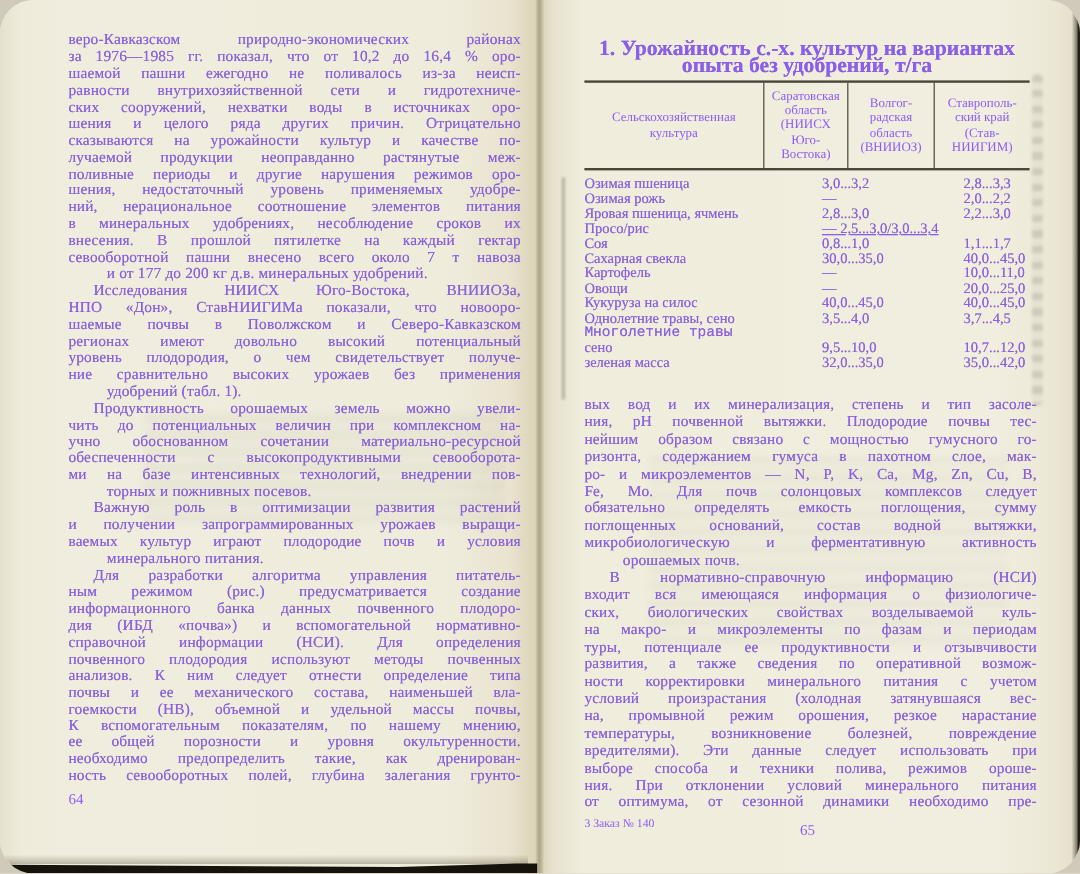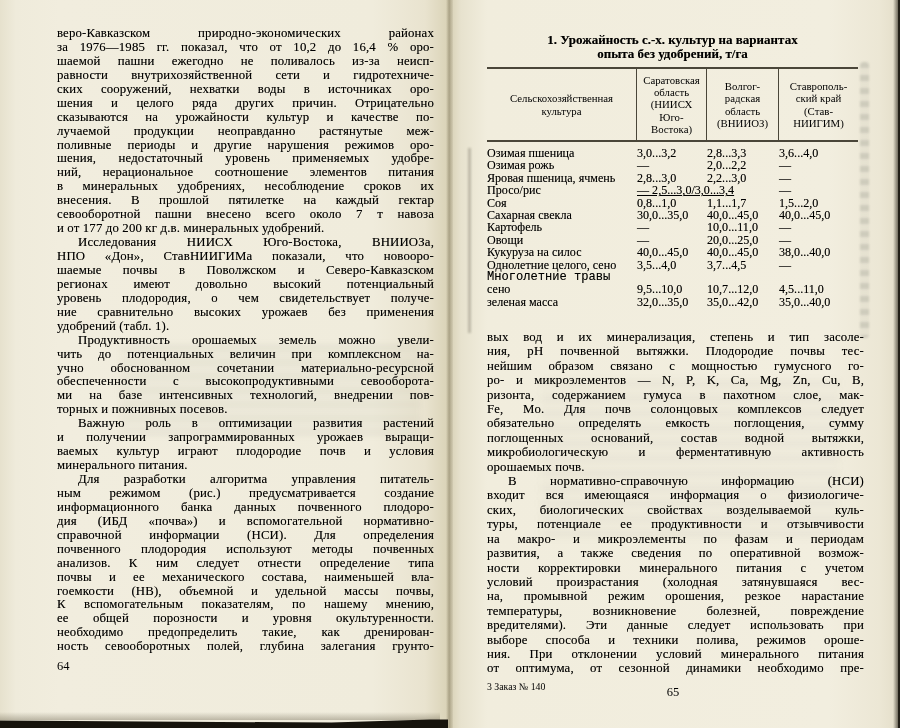--- a/index.html
+++ b/index.html
@@ -1,54 +1,54 @@
 <!DOCTYPE html>
 <html><head>
 <meta charset="utf-8">
 <style>
   html,body{margin:0;padding:0;}
   body{background:#cfcaba;}
   .scan{
     position:relative;width:900px;height:728px;overflow:hidden;
     font-family:"Liberation Serif","DejaVu Serif",serif;
-    color:#000000;background:#efebdb;
+    color:#8b5cf6;background:#efebdb;border-radius:28px;
   }
   .page-left{
     position:absolute;left:0;top:0;width:449px;height:728px;
     background:linear-gradient(90deg,#e6e1cd 0px,#efebdb 16px,#f1edde 60px,#f0ecdc 372px,#e9e3cf 425px,#d9d2b6 449px);
   }
   .page-right{
     position:absolute;left:449px;top:0;width:451px;height:728px;
     background:linear-gradient(90deg,#d7d0b4 0px,#e7e2ce 12px,#f1eddd 38px,#f2eedf 380px,#ece7d5 430px,#e3ddc8 451px);
   }
   .gutter-crease{
     position:absolute;left:446px;top:0;width:7px;height:728px;
     background:linear-gradient(90deg,rgba(96,86,58,0) 0%,rgba(96,86,58,0.38) 45%,rgba(96,86,58,0.08) 100%);
   }
   
   .text-col{position:absolute;width:377px;}
   .text-left-col{left:57px;top:27px;font-size:12.8px;line-height:13.93px;}
   .text-right-col{left:487px;top:330px;font-size:12.8px;line-height:14.4px;}
   .para{margin:0;}
   .tline{text-align:justify;text-align-last:justify;letter-spacing:0.15px;
          text-shadow:0 0 0.4px rgba(62,58,49,0.55);white-space:nowrap0;}
-  .tline.lastline{text-align-last:left;}
+  .tline.lastline{text-align-last:left;margin-left:32px;}
   .tline.firstindent{padding-left:21px;}
   
   .table-wrap{position:absolute;left:487px;top:33px;width:371px;}
-  .t-title{font-weight:bold;text-align:center;font-size:13px;line-height:14px;
+  .t-title{font-weight:bold;text-align:center;font-size:18px;line-height:14px;
            text-shadow:0 0 0.4px rgba(62,58,49,0.6);}
   .t-head{display:grid;grid-template-columns:150px 70px 72px 79px;
           border-top:2px solid #4a4639;border-bottom:2px solid #4a4639;margin-top:6px;}
   .t-hcell{display:flex;flex-direction:column;justify-content:center;align-items:center;
            text-align:center;font-size:10.8px;line-height:12.2px;padding:5px 1px;min-height:56px;}
   .t-hcell:not(:last-child){border-right:1px solid #4a4639;}
   .t-body{padding-top:5px;}
   .t-row{display:grid;grid-template-columns:150px 70px 72px 79px;
-         font-size:12.1px;line-height:12.4px;text-shadow:0 0 0.4px rgba(62,58,49,0.5);}
+         font-size:12.1px;line-height:12.4px;text-shadow:0 0 0.4px rgba(62,58,49,0.5);gap:48px;}
   .t-label{text-align:left;white-space:nowrap;}
   .t-val{text-align:left;white-space:nowrap;}
   .t-val.span2{grid-column:2/4;text-decoration:underline;}
   .t-row.empty{min-height:12.4px;font-family:Liberation Mono, monospace;}
   
   .pagenum-left{position:absolute;left:57px;top:659px;font-size:12.5px;}
   .footer-right{position:absolute;left:487px;top:681px;width:376px;font-size:9.8px;}
   .pagenum-right{position:absolute;left:487px;top:685px;width:372px;text-align:center;font-size:12.5px;}
   
   .strip-bottom{
@@ -228,21 +228,21 @@
           <div class="t-val">20,0...25,0</div>
           <div class="t-val">—</div>
         </div>
         <div class="t-row">
           <div class="t-label">Кукуруза на силос</div>
           <div class="t-val">40,0...45,0</div>
           <div class="t-val">40,0...45,0</div>
           <div class="t-val">38,0...40,0</div>
         </div>
         <div class="t-row">
-          <div class="t-label">Однолетние целого, сено</div>
+          <div class="t-label">Однолетние травы, сено</div>
           <div class="t-val">3,5...4,0</div>
           <div class="t-val">3,7...4,5</div>
           <div class="t-val">—</div>
         </div>
         <div class="t-row empty">
           <div class="t-label">Многолетние травы</div>
           <div class="t-val"></div>
           <div class="t-val"></div>
           <div class="t-val"></div>
         </div>
@@ -259,34 +259,34 @@
           <div class="t-val">35,0...40,0</div>
         </div>
       </div>
     </div>
 
   <div class="text-col text-right-col">
       <div class="para">
         <div class="tline">вых вод и их минерализация, степень и тип засоле-</div>
         <div class="tline">ния, pH почвенной вытяжки. Плодородие почвы тес-</div>
         <div class="tline">нейшим образом связано с мощностью гумусного го-</div>
+        <div class="tline">ризонта, содержанием гумуса в пахотном слое, мак-</div>
         <div class="tline">ро- и микроэлементов — N, P, K, Ca, Mg, Zn, Cu, B,</div>
-        <div class="tline">ризонта, содержанием гумуса в пахотном слое, мак-</div>
         <div class="tline">Fe, Mo. Для почв солонцовых комплексов следует</div>
         <div class="tline">обязательно определять емкость поглощения, сумму</div>
         <div class="tline">поглощенных оснований, состав водной вытяжки,</div>
         <div class="tline">микробиологическую и ферментативную активность</div>
         <div class="tline lastline">орошаемых почв.</div>
       </div>
       <div class="para">
         <div class="tline firstindent">В нормативно-справочную информацию (НСИ)</div>
         <div class="tline">входит вся имеющаяся информация о физиологиче-</div>
         <div class="tline">ских, биологических свойствах возделываемой куль-</div>
+        <div class="tline">на макро- и микроэлементы по фазам и периодам</div>
         <div class="tline">туры, потенциале ее продуктивности и отзывчивости</div>
-        <div class="tline">на макро- и микроэлементы по фазам и периодам</div>
         <div class="tline">развития, а также сведения по оперативной возмож-</div>
         <div class="tline">ности корректировки минерального питания с учетом</div>
         <div class="tline">условий произрастания (холодная затянувшаяся вес-</div>
         <div class="tline">на, промывной режим орошения, резкое нарастание</div>
         <div class="tline">температуры, возникновение болезней, повреждение</div>
         <div class="tline">вредителями). Эти данные следует использовать при</div>
         <div class="tline">выборе способа и техники полива, режимов ороше-</div>
         <div class="tline">ния. При отклонении условий минерального питания</div>
         <div class="tline">от оптимума, от сезонной динамики необходимо пре-</div>
       </div>

